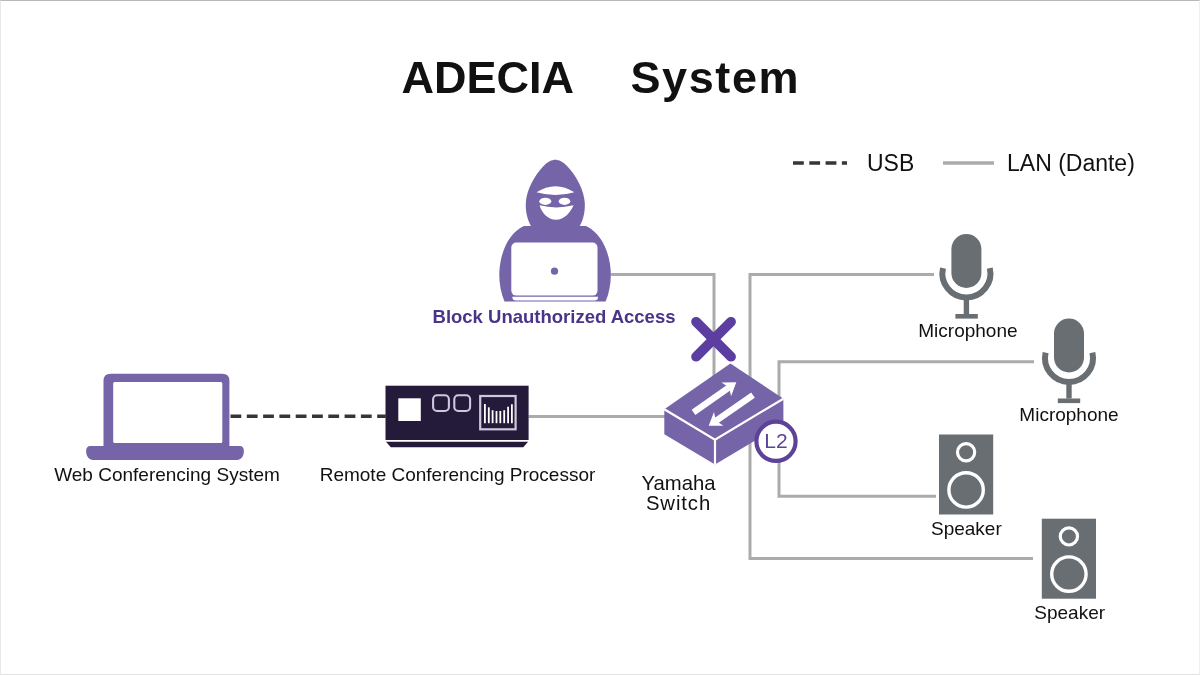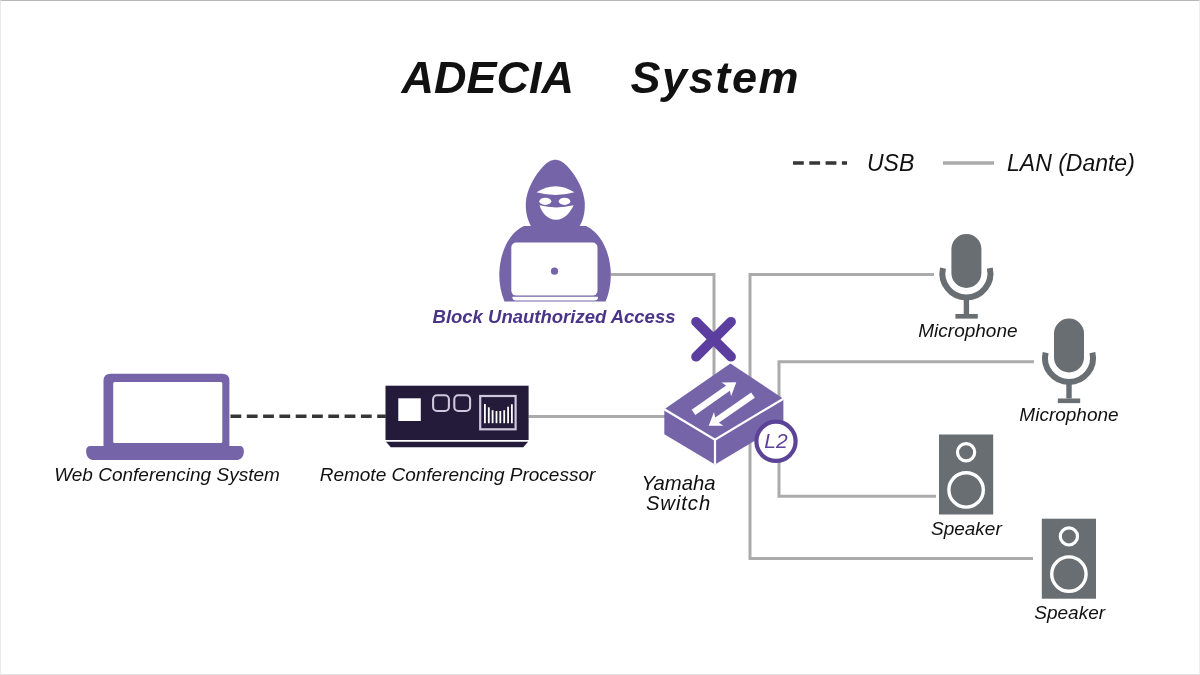--- a/index.html
+++ b/index.html
@@ -1,17 +1,17 @@
 <!DOCTYPE html>
 <html><head>
 <meta charset="utf-8">
 <style>
   html,body{margin:0;padding:0;background:#fff;}
   body{width:1200px;height:675px;overflow:hidden;font-family:"Liberation Sans",sans-serif;}
-  .frame{position:relative;width:1198px;height:673px;border-top:1px solid #b8b8b8;border-left:1px solid #e8e8e8;border-right:1px solid #efefef;border-bottom:1px solid #e2e2e2;font-style:italic;}
+  .frame{position:relative;width:1198px;height:673px;border-top:1px solid #b8b8b8;border-left:1px solid #e8e8e8;border-right:1px solid #efefef;border-bottom:1px solid #e2e2e2;}
   svg{position:absolute;left:0;top:0;}
 </style>
 </head>
 <body>
 <div class="frame">
 <svg width="1198" height="673" viewBox="0 0 1198 673">
 
   <text x="400.5" y="92" font-size="45" font-weight="bold" fill="#111" letter-spacing="0">ADECIA</text>
   <text x="629.5" y="92" font-size="45" font-weight="bold" fill="#111" letter-spacing="1.6">System</text>
 

